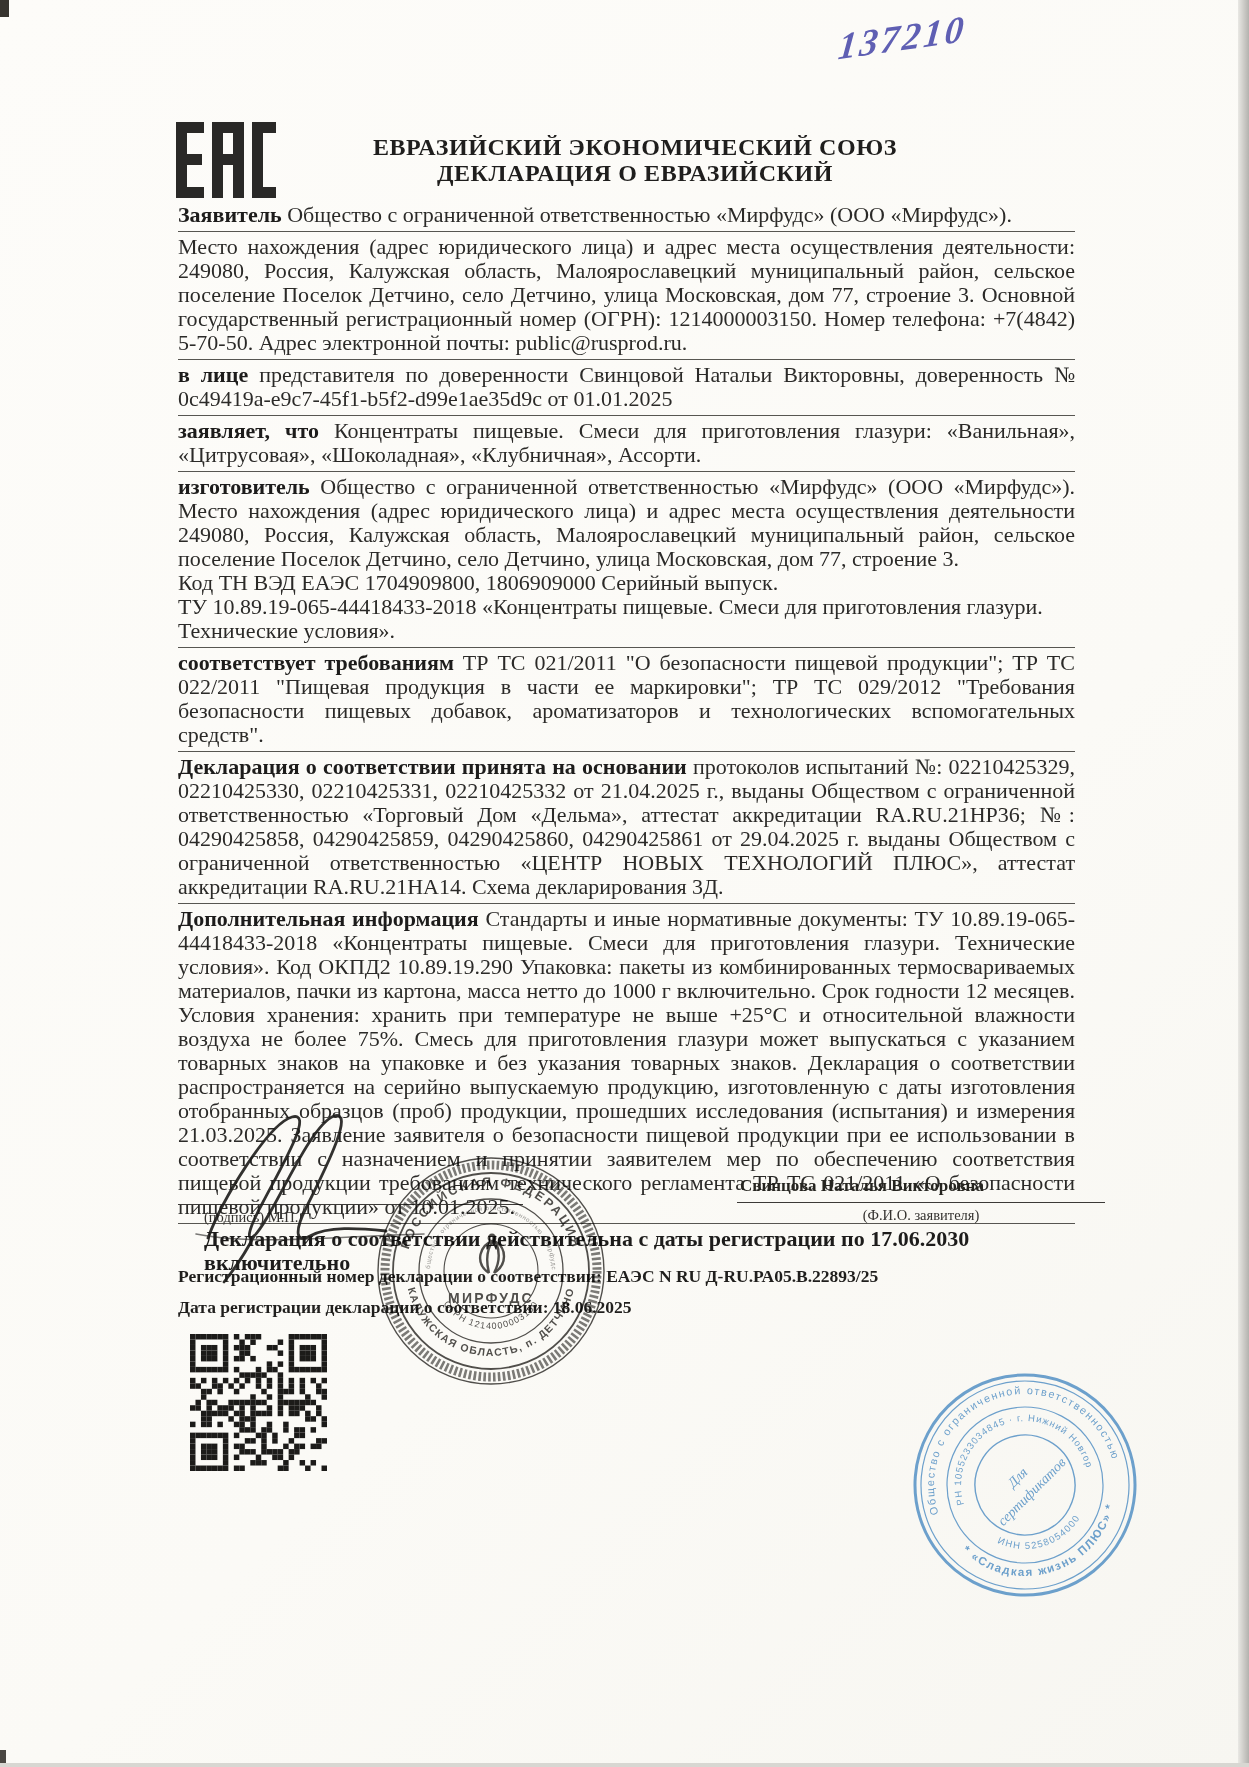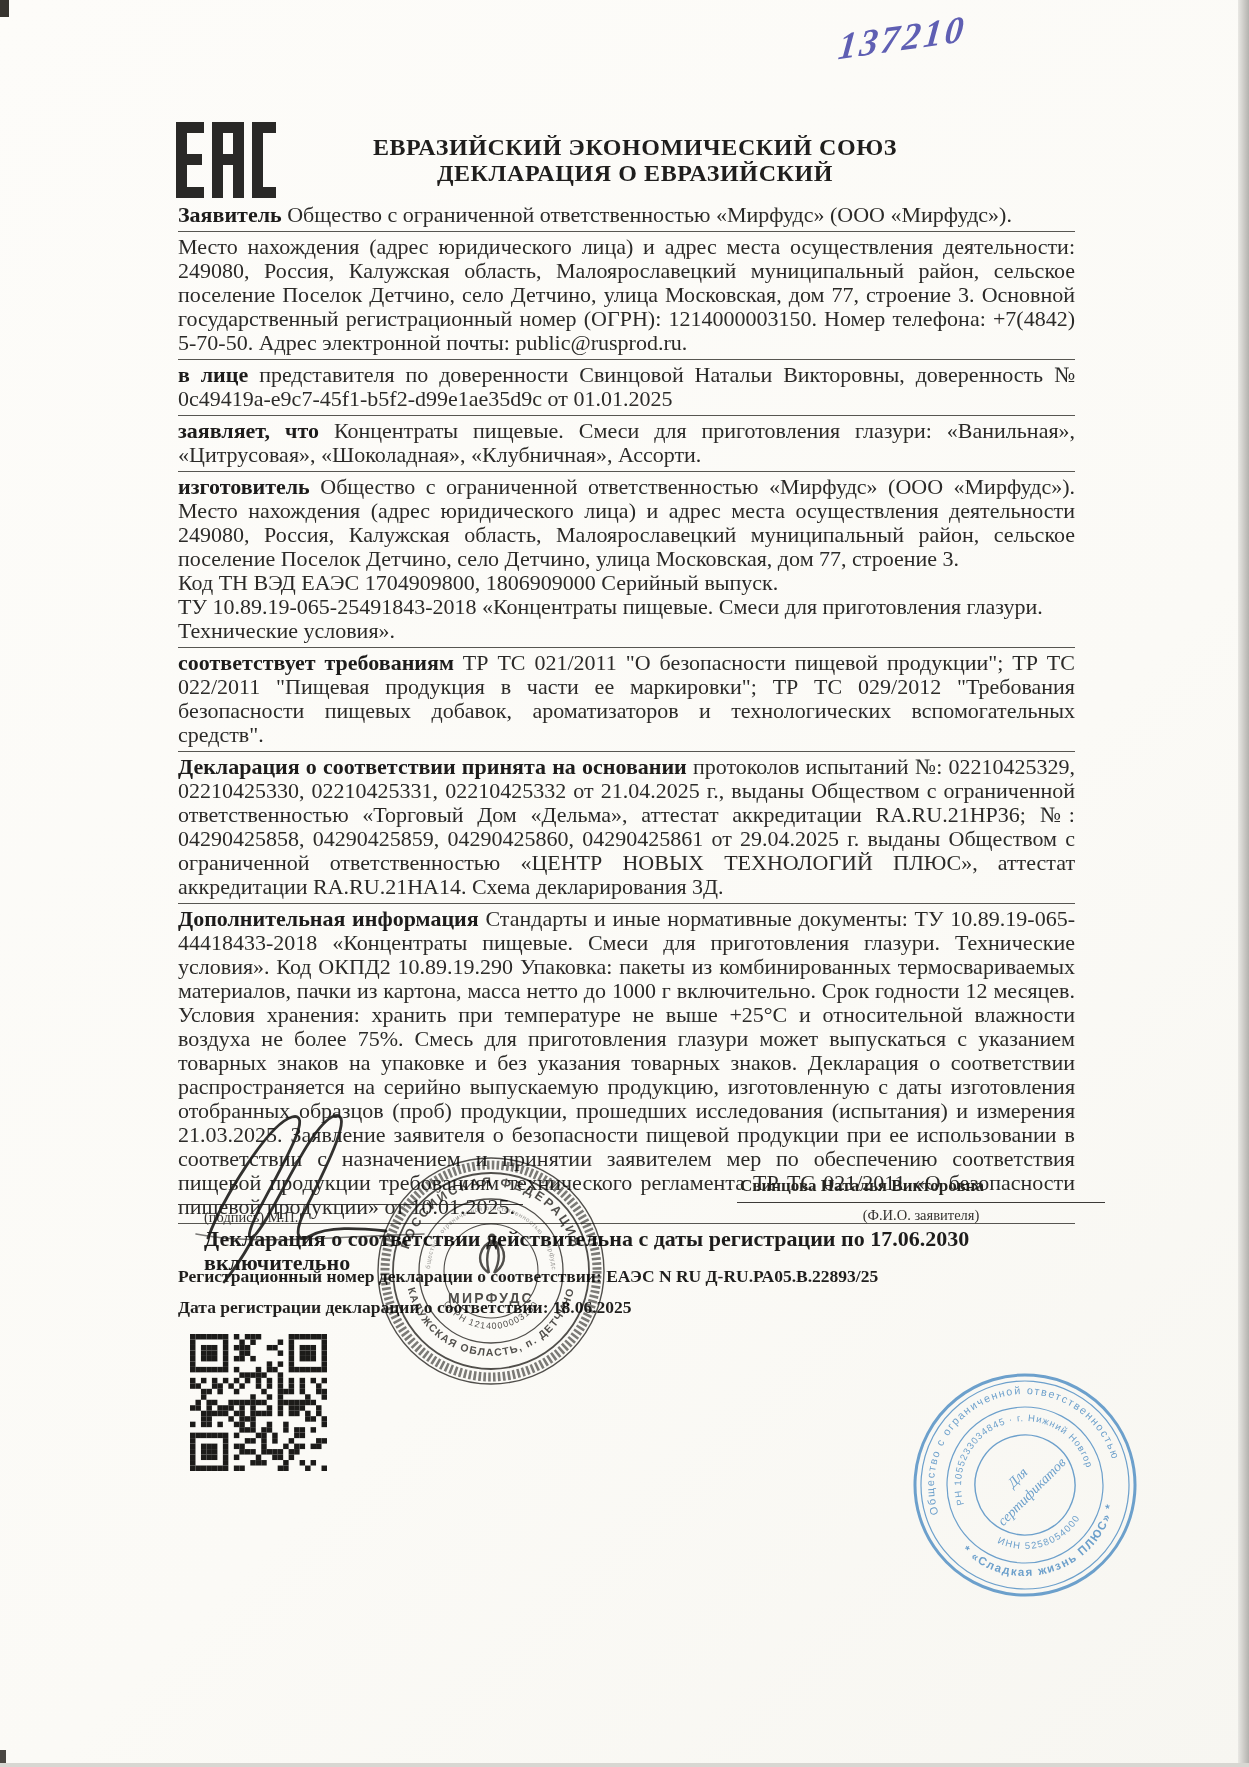--- a/index.html
+++ b/index.html
@@ -98,21 +98,21 @@
          <span>представителя по доверенности Свинцовой Натальи Викторовны, доверенность № 0c49419a-e9c7-45f1-b5f2-d99e1ae35d9c от 01.01.2025</span></p>
     </div>
     <div class="sec">
       <p><b class="lbl">заявляет, что</b>
          <span>Концентраты пищевые. Смеси для приготовления глазури: «Ванильная», «Цитрусовая», «Шоколадная», «Клубничная», Ассорти.</span></p>
     </div>
     <div class="sec">
       <p><b class="lbl">изготовитель</b>
          <span>Общество с ограниченной ответственностью «Мирфудс» (ООО «Мирфудс»). Место нахождения (адрес юридического лица) и адрес места осуществления деятельности 249080, Россия, Калужская область, Малоярославецкий муниципальный район, сельское поселение Поселок Детчино, село Детчино, улица Московская, дом 77, строение 3.</span></p>
       <p class="plain">Код ТН ВЭД ЕАЭС 1704909800, 1806909000 Серийный выпуск.</p>
-      <p class="plain">ТУ 10.89.19-065-25491843-2018 «Концентраты пищевые. Смеси для приготовления глазури. Технические условия».</p>
+      <p class="plain">ТУ 10.89.19-065-44418433-2018 «Концентраты пищевые. Смеси для приготовления глазури. Технические условия».</p>
     </div>
     <div class="sec">
       <p><b class="lbl">соответствует требованиям</b>
          <span>ТР ТС 021/2011 "О безопасности пищевой продукции"; ТР ТС 022/2011 "Пищевая продукция в части ее маркировки"; ТР ТС 029/2012 "Требования безопасности пищевых добавок, ароматизаторов и технологических вспомогательных средств".</span></p>
     </div>
     <div class="sec">
       <p><b class="lbl">Декларация о соответствии принята на основании</b>
          <span>протоколов испытаний №: 02210425329, 02210425330, 02210425331, 02210425332 от 21.04.2025 г., выданы Обществом с ограниченной ответственностью «Торговый Дом «Дельма», аттестат аккредитации RA.RU.21НР36; №: 04290425858, 04290425859, 04290425860, 04290425861 от 29.04.2025 г. выданы Обществом с ограниченной ответственностью «ЦЕНТР НОВЫХ ТЕХНОЛОГИЙ ПЛЮС», аттестат аккредитации RA.RU.21НА14. Схема декларирования 3Д.</span></p>
     </div>
     <div class="sec">

